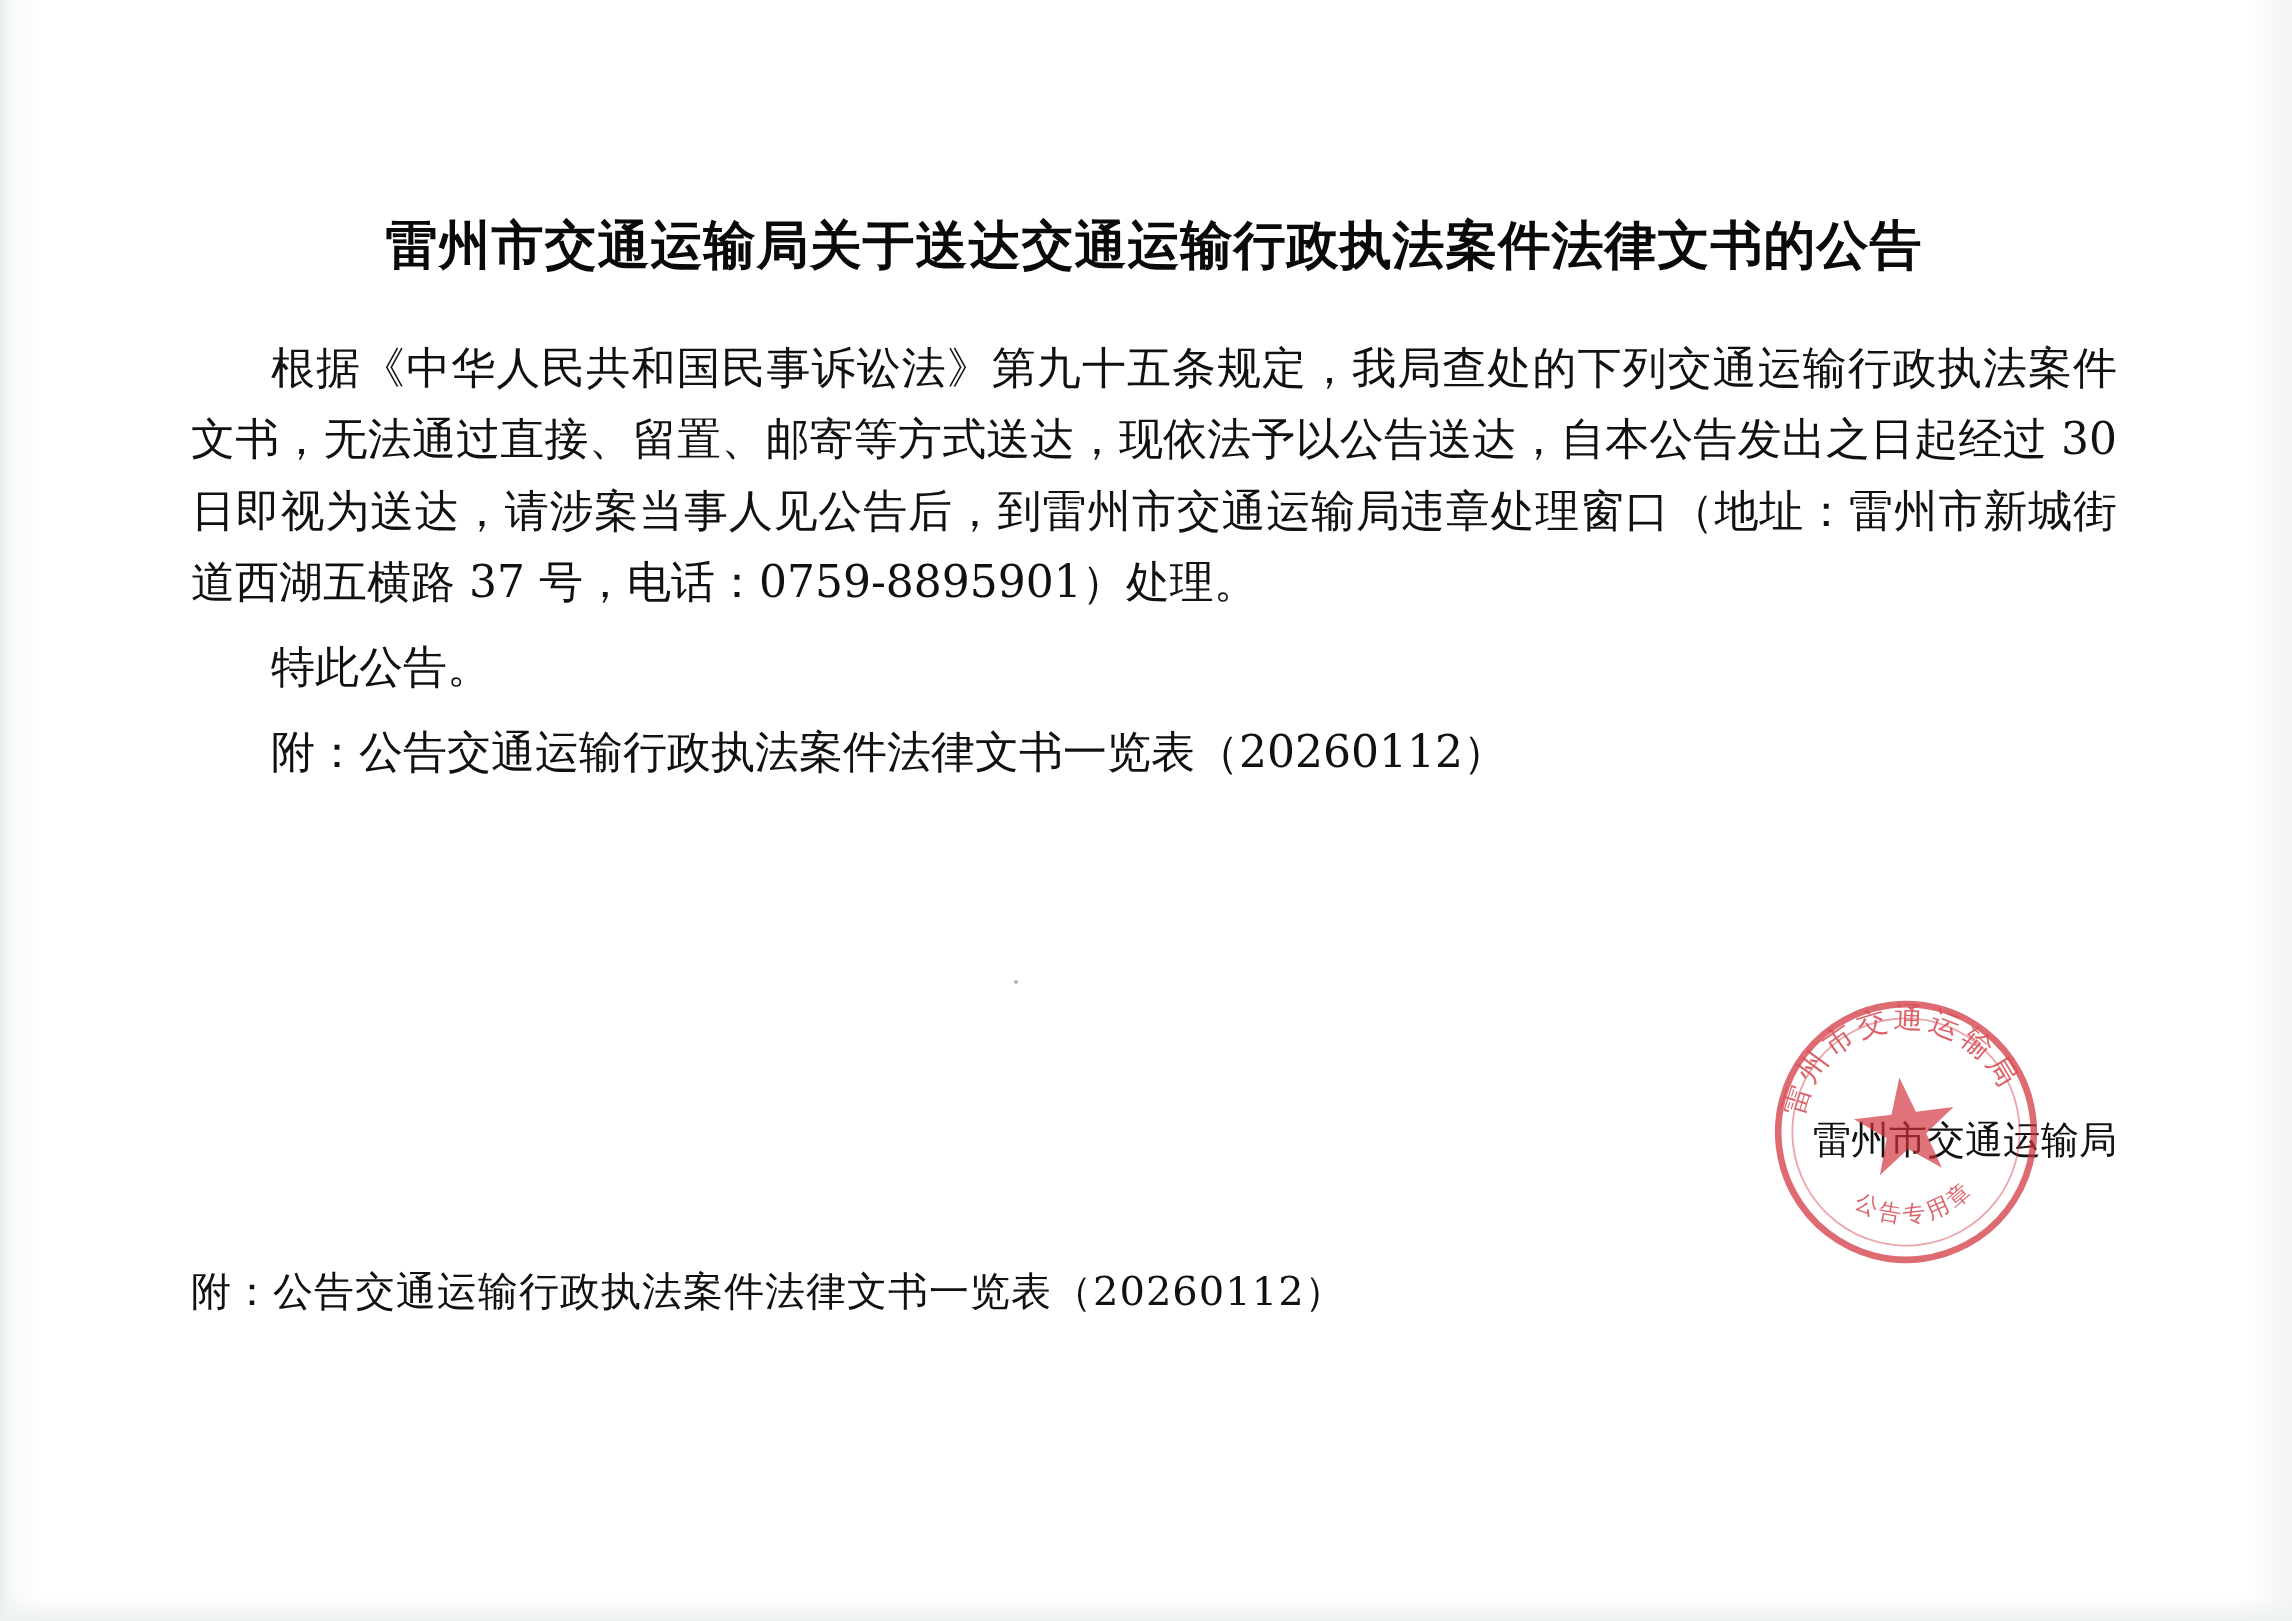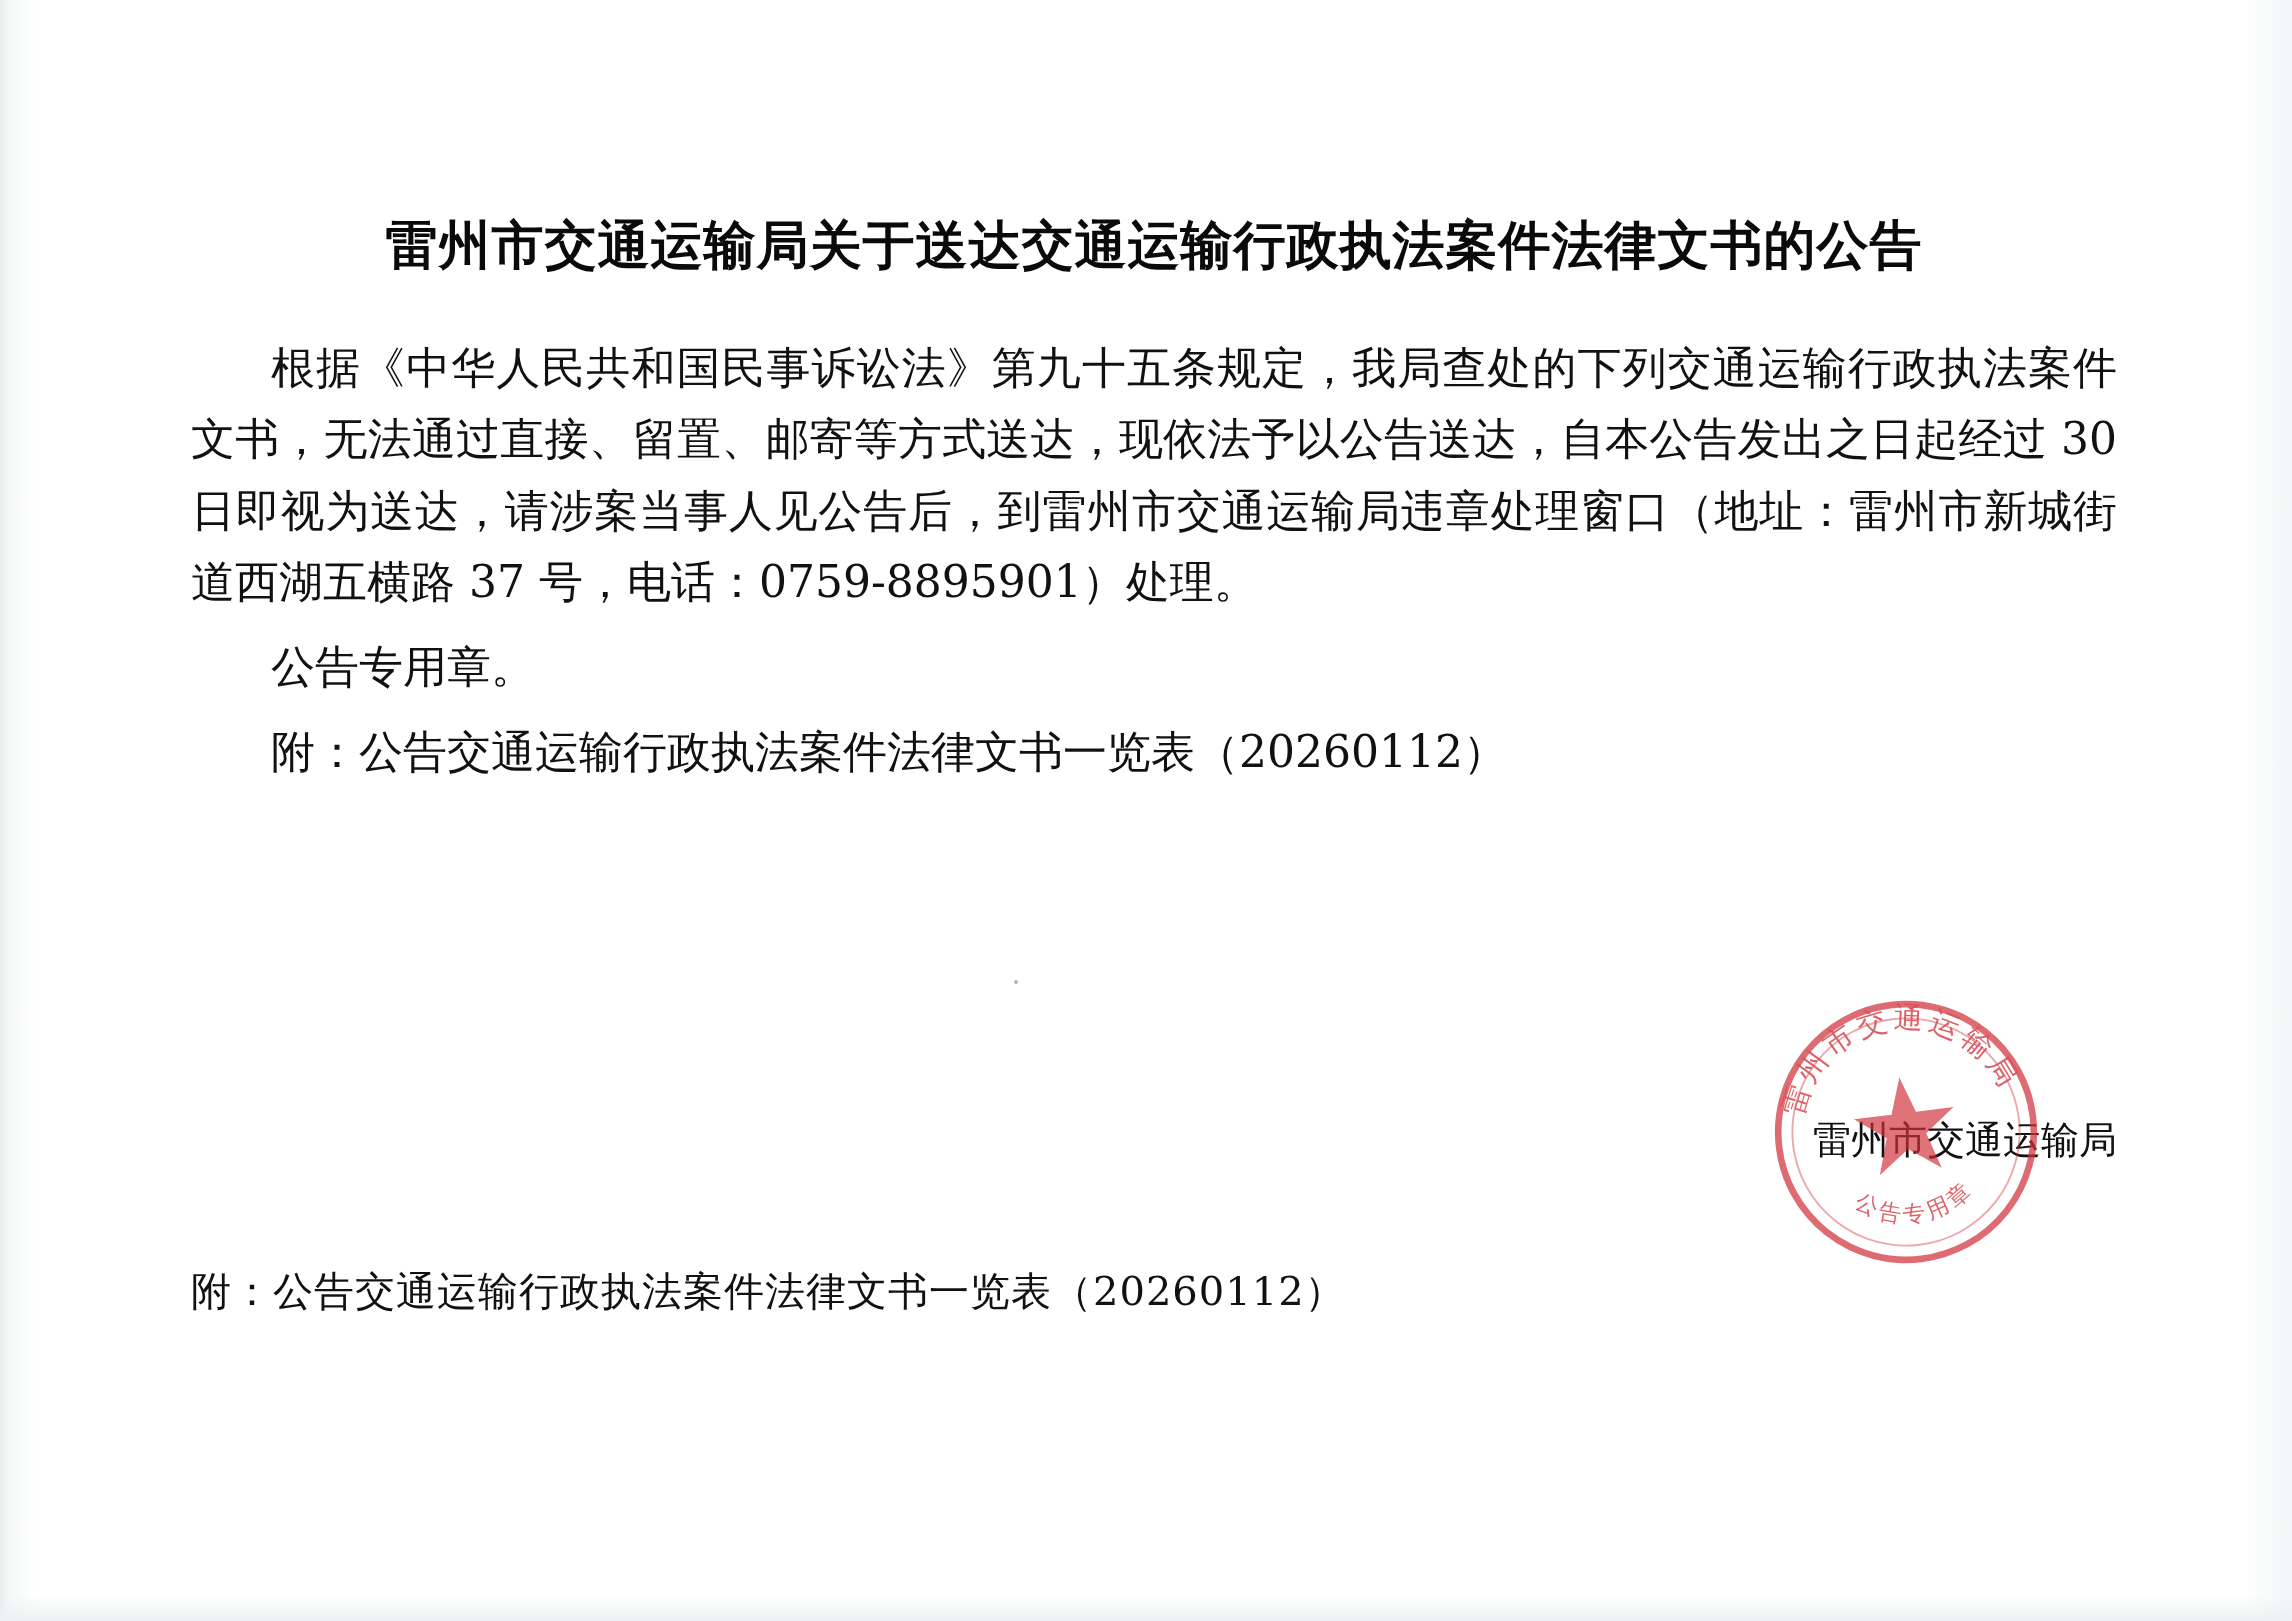--- a/index.html
+++ b/index.html
@@ -123,21 +123,21 @@
   <div class="scan-edge-bottom"></div>
 
   <div class="stray-dot"></div>
 
   <div class="content">
 
     <div class="doc-title">雷州市交通运输局关于送达交通运输行政执法案件法律文书的公告</div>
 
     <div class="body-text">
       <p class="para">根据《中华人民共和国民事诉讼法》第九十五条规定，我局查处的下列交通运输行政执法案件文书，无法通过直接、留置、邮寄等方式送达，现依法予以公告送达，自本公告发出之日起经过 30 日即视为送达，请涉案当事人见公告后，到雷州市交通运输局违章处理窗口（地址：雷州市新城街道西湖五横路 37 号，电话：0759-8895901）处理。</p>
-      <p class="para">公告专用章。</p>
+      <p class="para">特此公告。</p>
       <p class="para">附：公告交通运输行政执法案件法律文书一览表（20260112）</p>
     </div>
 
   </div>
 
   <div class="sign-block">
     <div class="sign-line">雷州市交通运输局</div>
   </div>
 
   <div class="seal">

